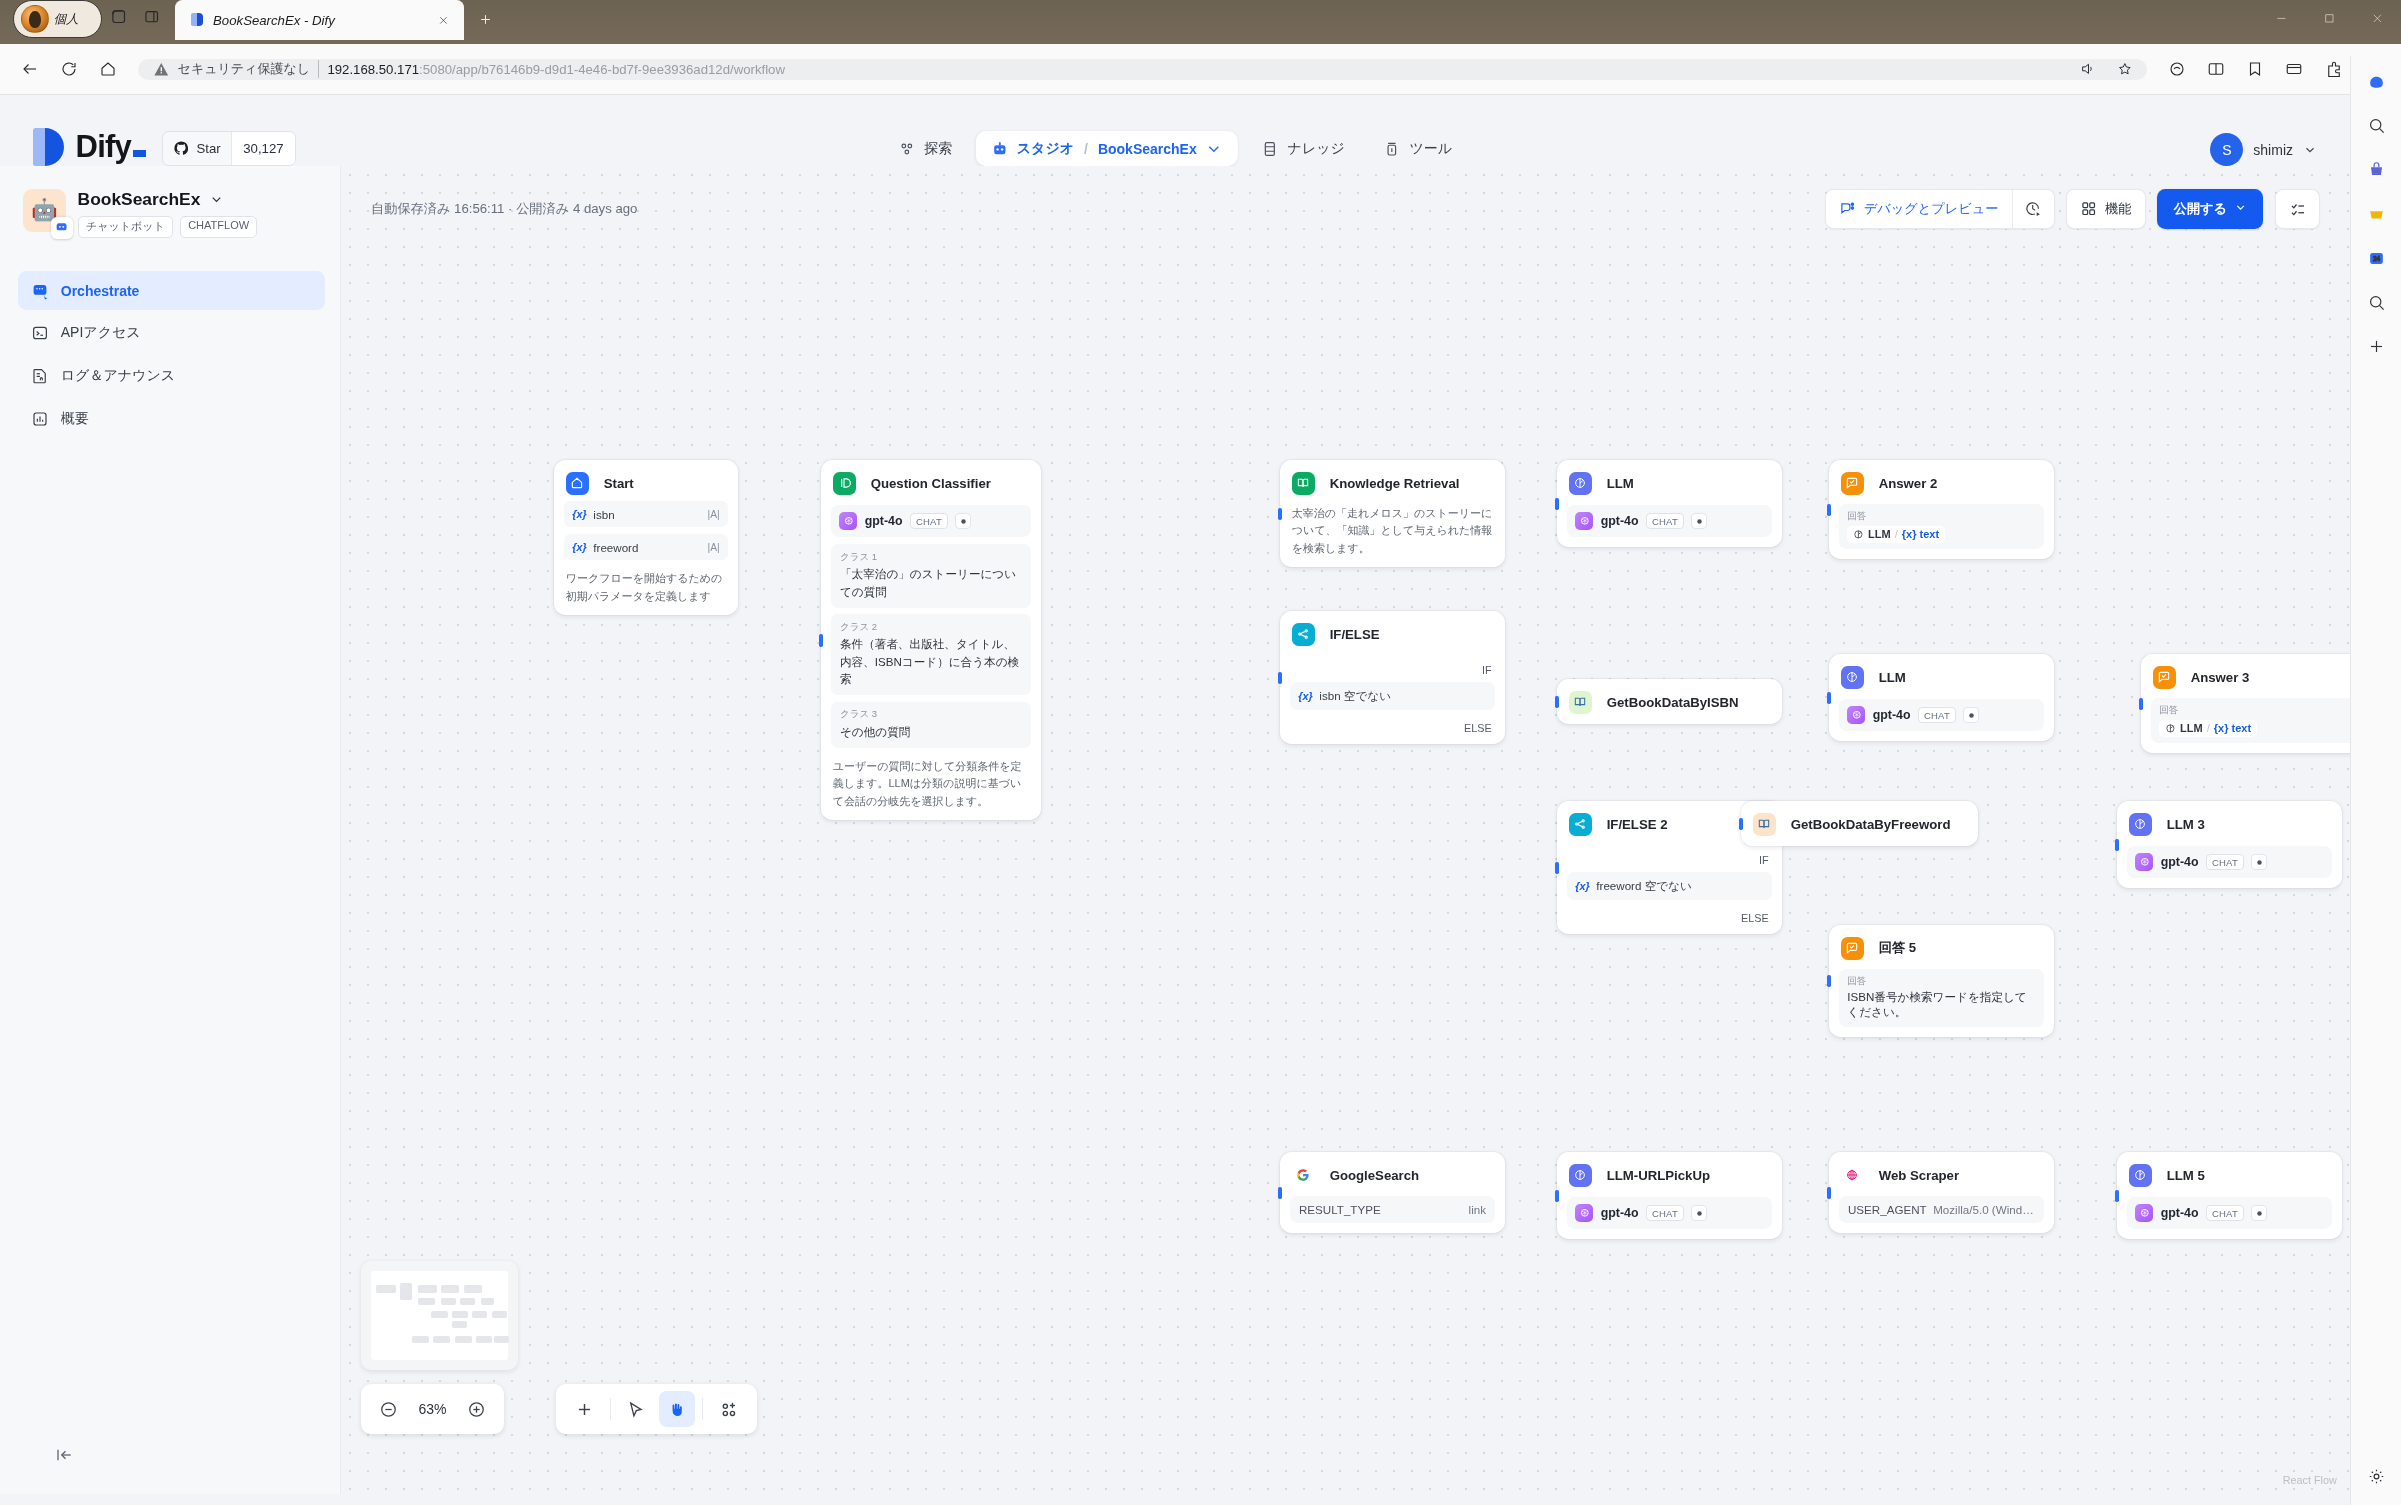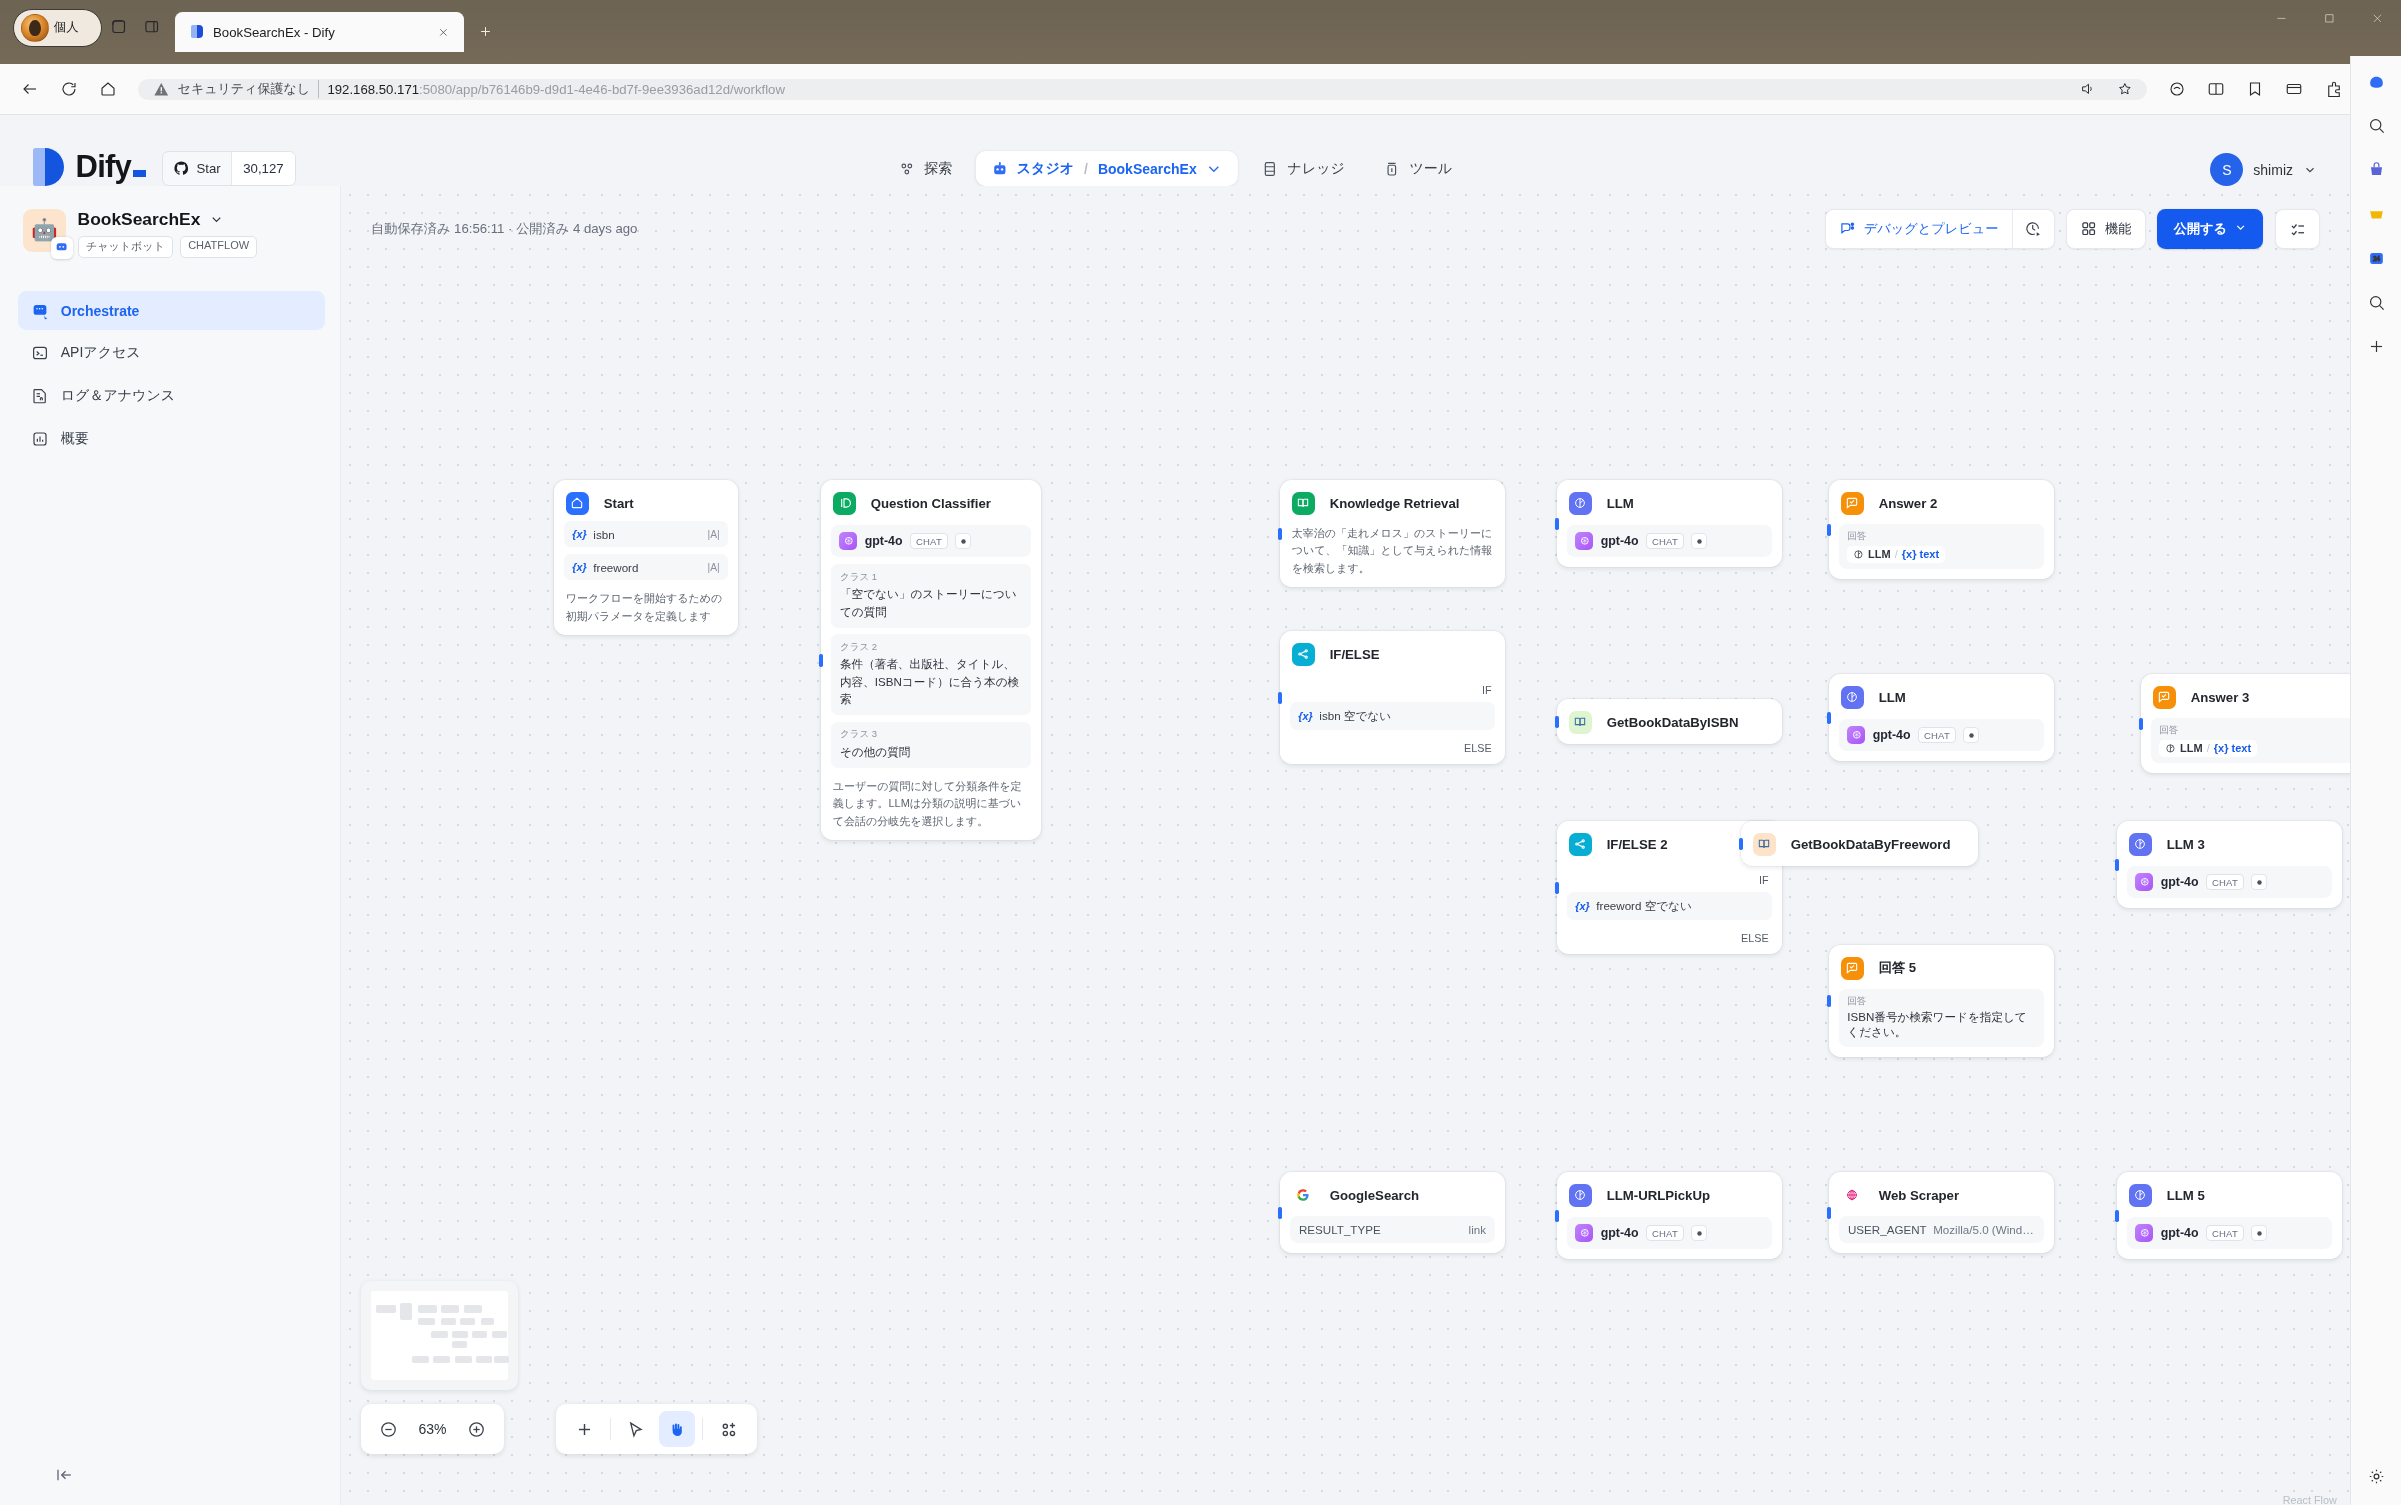--- a/index.html
+++ b/index.html
@@ -6,26 +6,27 @@
   html, body { width: 2401px; height: 1506px; overflow: hidden; }
   body {
     font-family: "Liberation Sans", "DejaVu Sans", sans-serif;
     background: #f2f4f7;
     color: #1f2937;
     -webkit-font-smoothing: antialiased;
   }
 
   
   #browser-topbar {
-    height: 64px;
+    height: 44px;
     background: linear-gradient(180deg,#6d6352 0%, #756a58 100%);
     display: flex;
-    align-items: center;
+    align-items: flex-start;
     padding: 0 10px 0 13.2px;
     position: relative;
+    font-style: italic;
   }
   #profile-pill {
     width: 89px; height: 38px;
     border-radius: 20px;
     background: #efe9e0;
     border: 1.2px solid #3c3b38;
     display: flex; align-items: center; gap: 5px;
     padding: 0 6.6px;
     margin-bottom: 8.3px;
     flex: none;
@@ -705,21 +706,21 @@
           <span class="model-name">gpt-4o</span>
           <span class="chip">CHAT</span>
           <span class="eye">
               <svg viewBox="0 0 24 24" fill="#4b525d">
                 <circle cx="12" cy="12" r="6"></circle>
               </svg>
             </span>
         </div>
         <div class="cls-block">
           <div class="cls-label">クラス 1</div>
-          <div class="cls-text">「空でない」のストーリーについての質問</div>
+          <div class="cls-text">「太宰治の」のストーリーについての質問</div>
         </div>
         <div class="cls-block">
           <div class="cls-label">クラス 2</div>
           <div class="cls-text">条件（著者、出版社、タイトル、内容、ISBNコード）に合う本の検索</div>
         </div>
         <div class="cls-block">
           <div class="cls-label">クラス 3</div>
           <div class="cls-text">その他の質問</div>
         </div>
         <div class="node-desc">ユーザーの質問に対して分類条件を定義します。LLMは分類の説明に基づいて会話の分岐先を選択します。</div>

